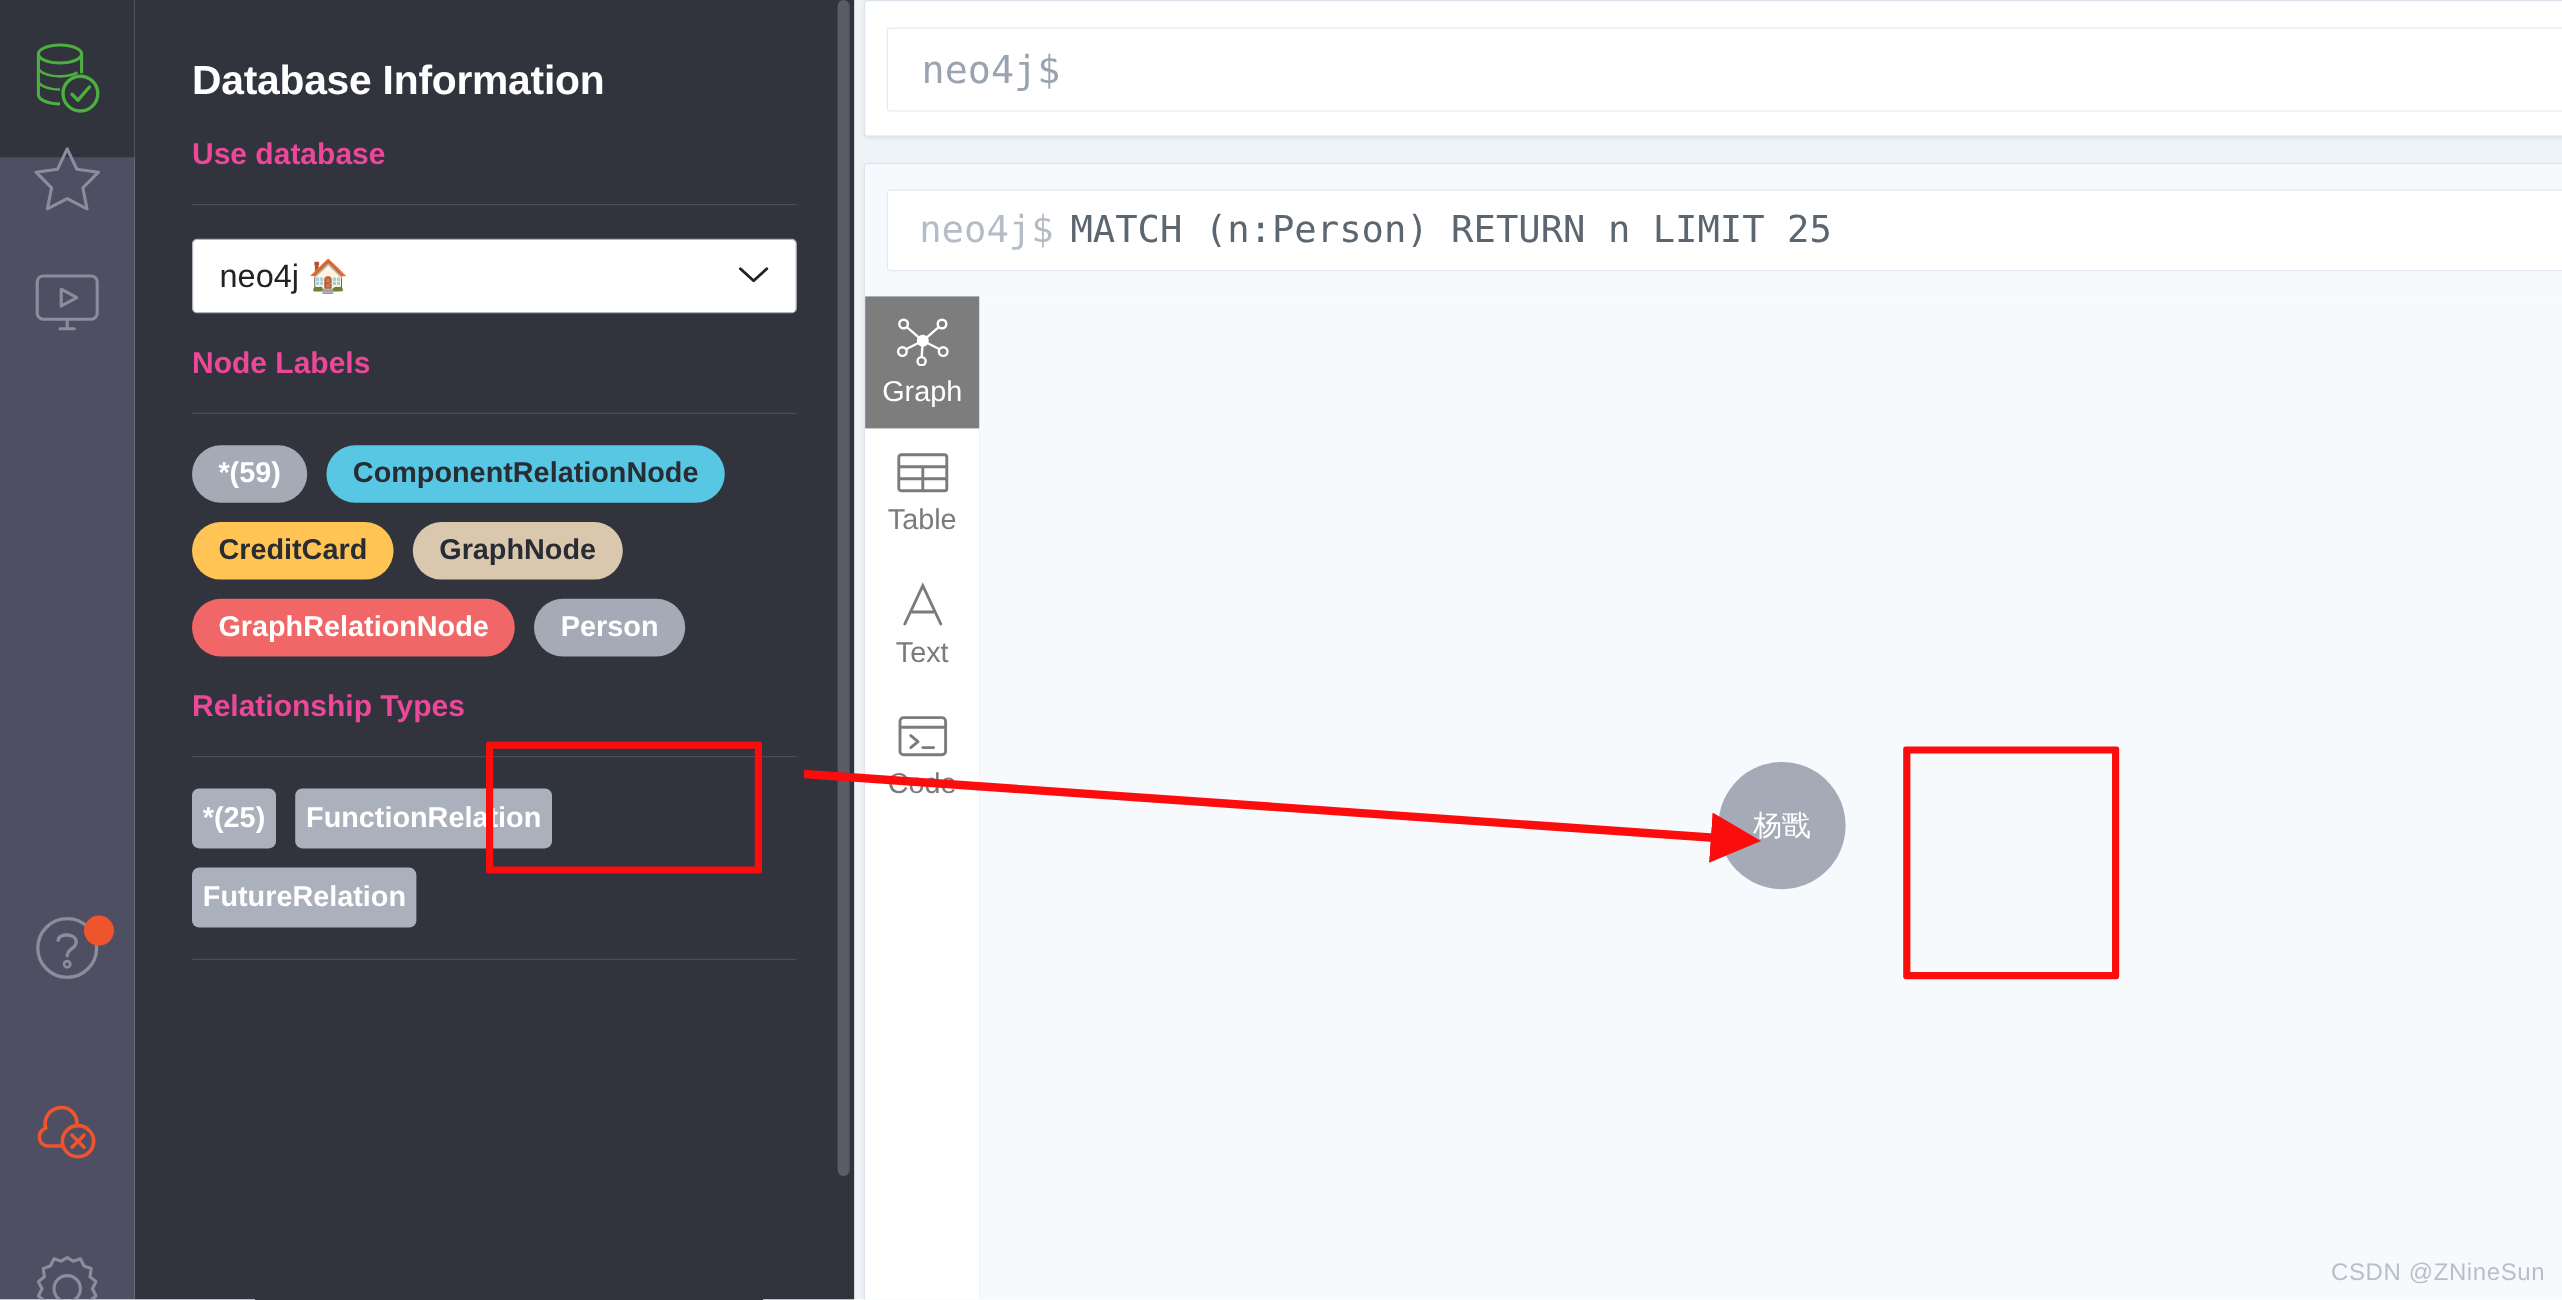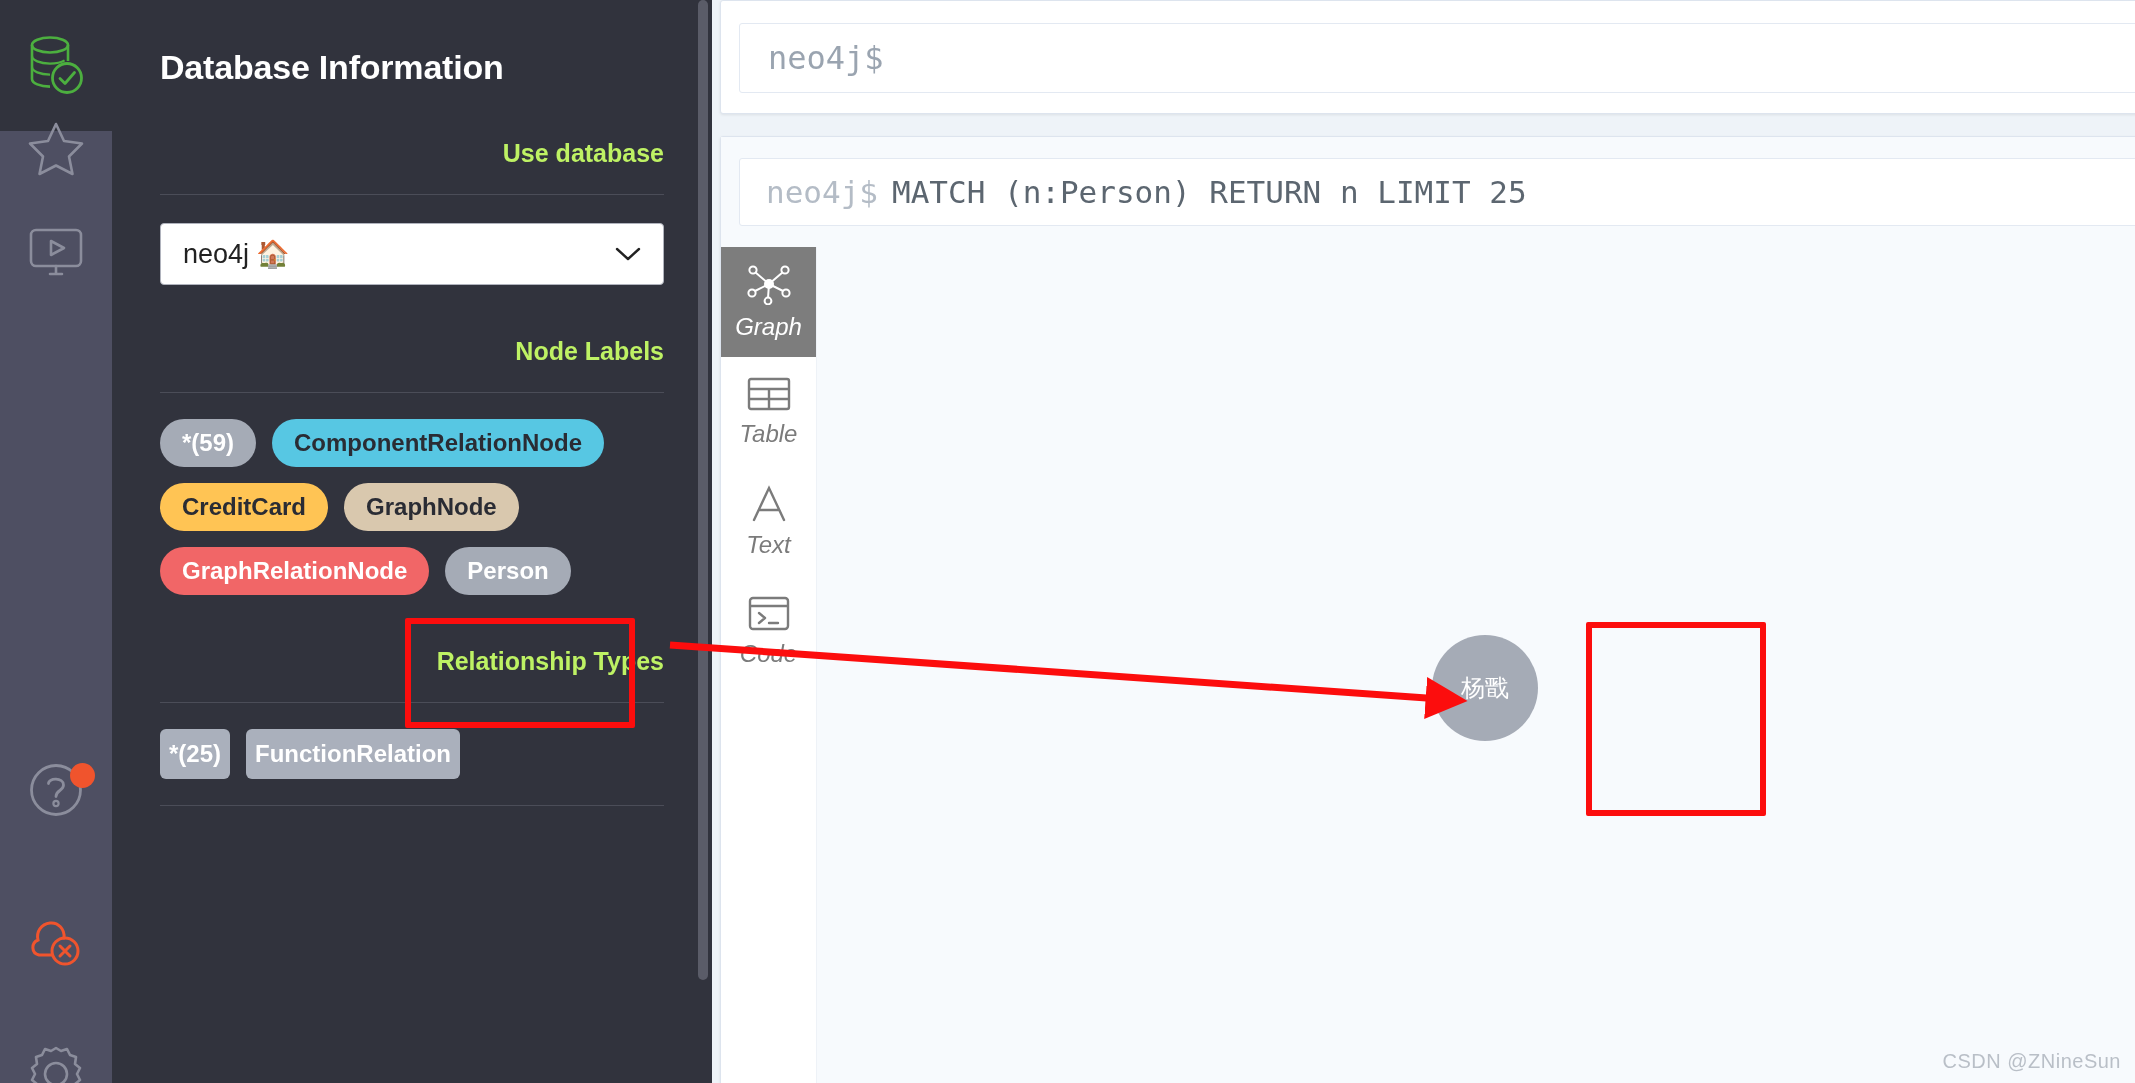--- a/index.html
+++ b/index.html
@@ -51,25 +51,24 @@
     color: #fff;
     font-size: 34px;
     font-weight: bold;
     padding: 48px 0 0 48px;
     letter-spacing: -0.2px;
   }
   .section {
     padding: 0 48px;
   }
   .section-head {
-    color: #bef264;
+    color: #ec4899;
     font-size: 25px;
     font-weight: bold;
-    margin-top: 52px;
-    text-align: right;
+    margin-top: 28px;
   }
   .section-rule {
     height: 1px;
     background: #4b4d58;
     margin-top: 26px;
   }
   .db-select-wrap {
     position: relative;
     margin-top: 28px;
   }
@@ -207,21 +206,20 @@
   }
   .view-item {
     height: 110px;
     display: flex;
     flex-direction: column;
     align-items: center;
     justify-content: center;
     gap: 8px;
     color: #7b7b7b;
     font-size: 24px;
-    font-style: italic;
   }
   .view-item.active {
     background: #7d7d7d;
     color: #fff;
   }
   .canvas {
     flex: 1 1 auto;
     background: #f7fafd;
     position: relative;
   }
@@ -341,20 +339,21 @@
           <div class="chip" style="background: rgb(165, 171, 182); color: rgb(255, 255, 255);">Person</div>
         </div>
     </div>
 
     <div class="section">
       <div class="section-head">Relationship Types</div>
       <div class="section-rule"></div>
       <div class="chip-row" id="rel-type-chips">
           <div class="chip-sq" style="background: rgb(170, 176, 188); color: rgb(255, 255, 255);">*(25)</div>
           <div class="chip-sq" style="background: rgb(170, 176, 188); color: rgb(255, 255, 255);">FunctionRelation</div>
+          <div class="chip-sq" style="background: rgb(170, 176, 188); color: rgb(255, 255, 255);">FutureRelation</div>
         </div>
     </div>
 
     <div class="section">
       <div class="section-rule"></div>
     </div>
 
     <div class="db-scrollbar"></div>
   </div>
 

